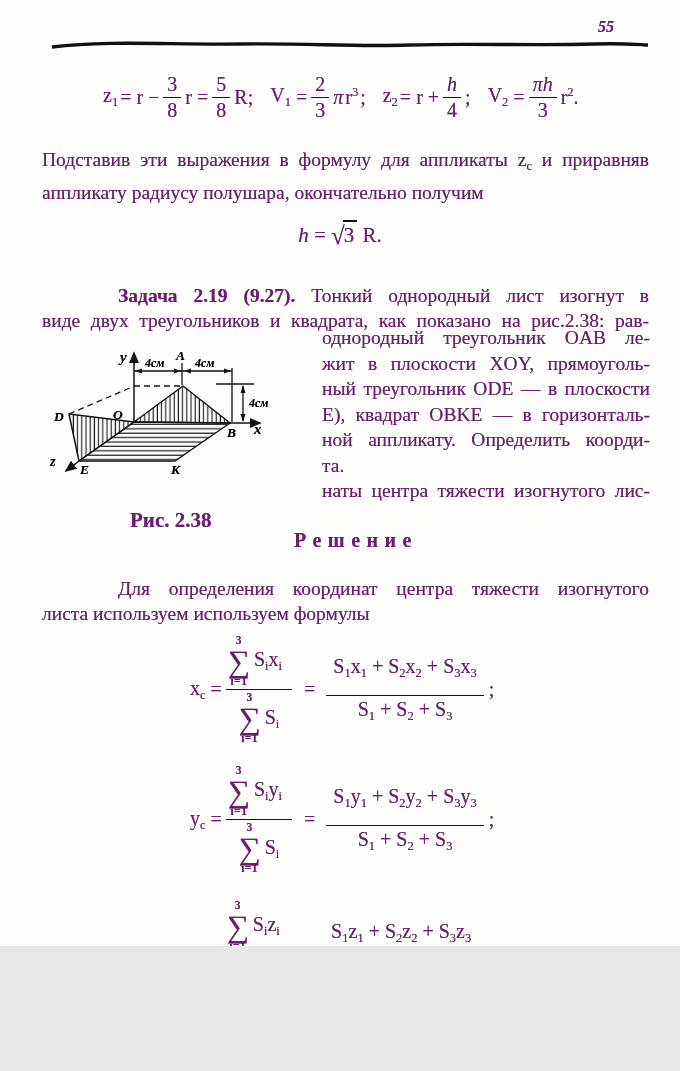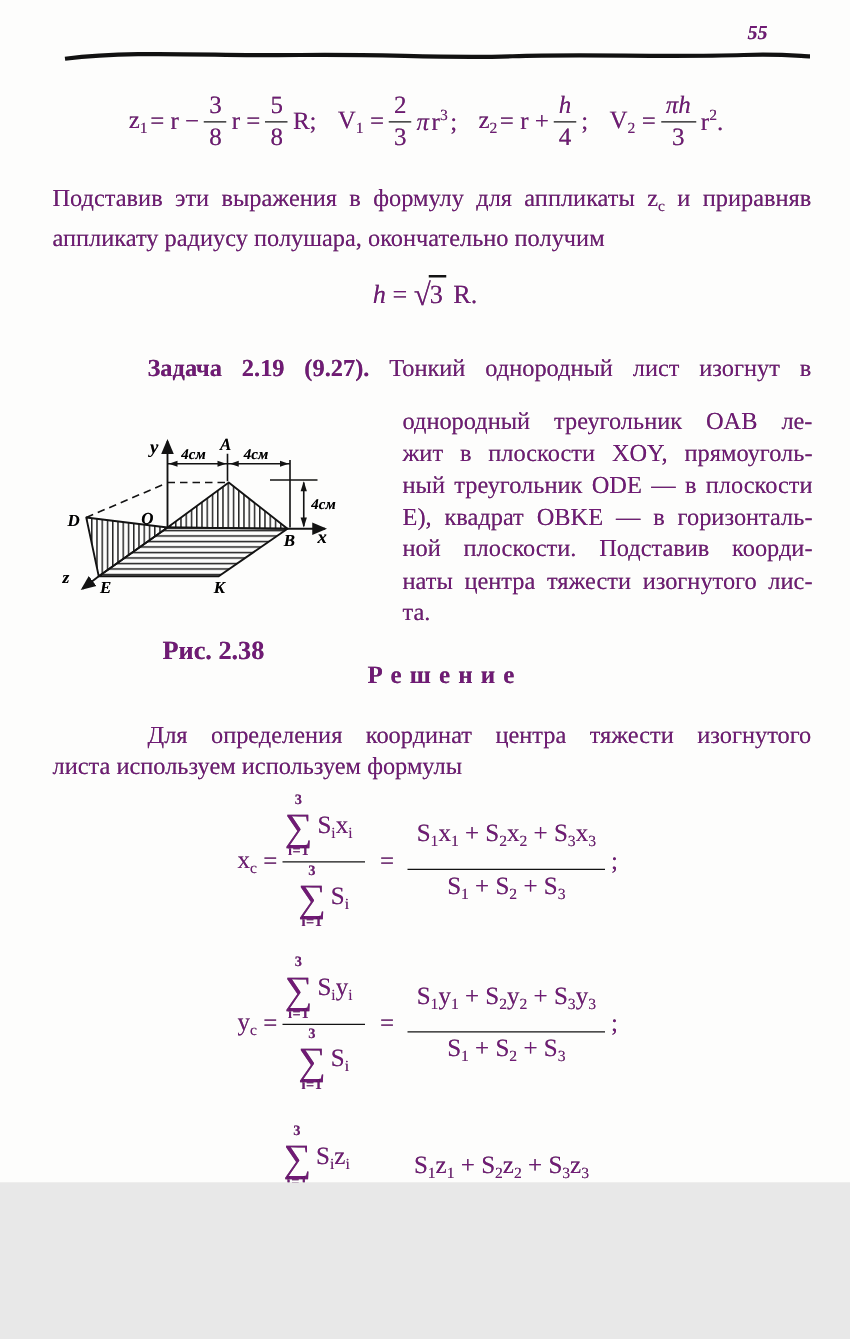--- a/index.html
+++ b/index.html
@@ -101,20 +101,21 @@
   <div class="abs eqh" style="left:0;top:223px;">
     <span class="it">h</span>
     <span>=</span>
     <span class="rt">√</span><span class="rad">3</span>
     <span>R.</span>
   </div>
 
   <div class="abs line just" style="left:42px;top:283px;width:607px;padding-left:76px;box-sizing:border-box;">
     <span class="bd">Задача 2.19 (9.27).</span> <span>Тонкий однородный лист изогнут в</span>
   </div>
+  <div class="abs line just" style="left:42px;top:308px;width:607px;">виде двух треугольников и квадрата, как показано на рис.2.38:  рав-</div>
 
   <svg class="abs" style="left:45px;top:344px;" width="240" height="136" viewBox="45 344 240 136">
     <defs>
       <pattern id="vhat" width="4.2" height="4" patternUnits="userSpaceOnUse">
           <path d="M2,0 V4" stroke="#1c1c1c" stroke-width="1.15"></path>
         </pattern>
       <pattern id="hhat" width="4" height="4.4" patternUnits="userSpaceOnUse">
           <path d="M0,2 H4" stroke="#1c1c1c" stroke-width="1.2"></path>
         </pattern>
       <marker id="ar" viewBox="0 0 10 10" refX="8.5" refY="5" markerWidth="8" markerHeight="8" orient="auto-start-reverse">
@@ -157,23 +158,23 @@
     <text x="195" y="367" font-size="12" font-style="italic" font-weight="bold">4см</text>
     <text x="249" y="407" font-size="12" font-style="italic" font-weight="bold">4см</text>
   </svg>
   <div class="abs caption" style="left:130px;top:508px;">Рис. 2.38</div>
 
   <div class="abs" style="left:322px;top:325px;width:328px;">
     <div class="line just">однородный треугольник OAB ле-</div>
     <div class="line just">жит в плоскости XOY, прямоуголь-</div>
     <div class="line just">ный треугольник ODE — в плоскости</div>
     <div class="line just">Е), квадрат OBKE — в горизонталь-</div>
-    <div class="line just">ной плоскости. Подставив коорди-</div>
+    <div class="line just">ной аппликату. Определить коорди-</div>
+    <div class="line">та.</div>
     <div class="line just">наты центра тяжести изогнутого лис-</div>
-    <div class="line">та.</div>
   </div>
 
   <div class="abs heading" style="left:16px;top:529px;">Решение</div>
 
   <div class="abs line just" style="left:42px;top:576px;width:607px;padding-left:76px;box-sizing:border-box;">Для определения координат центра тяжести изогнутого</div>
   <div class="abs line" style="left:42px;top:601px;">листа используем используем формулы</div>
 
   <div class="eqrow abs" style="left:190px;top:635px;">
     <span><span>x</span><span class="sb">c</span></span>
     <span class="ml5">=</span>

